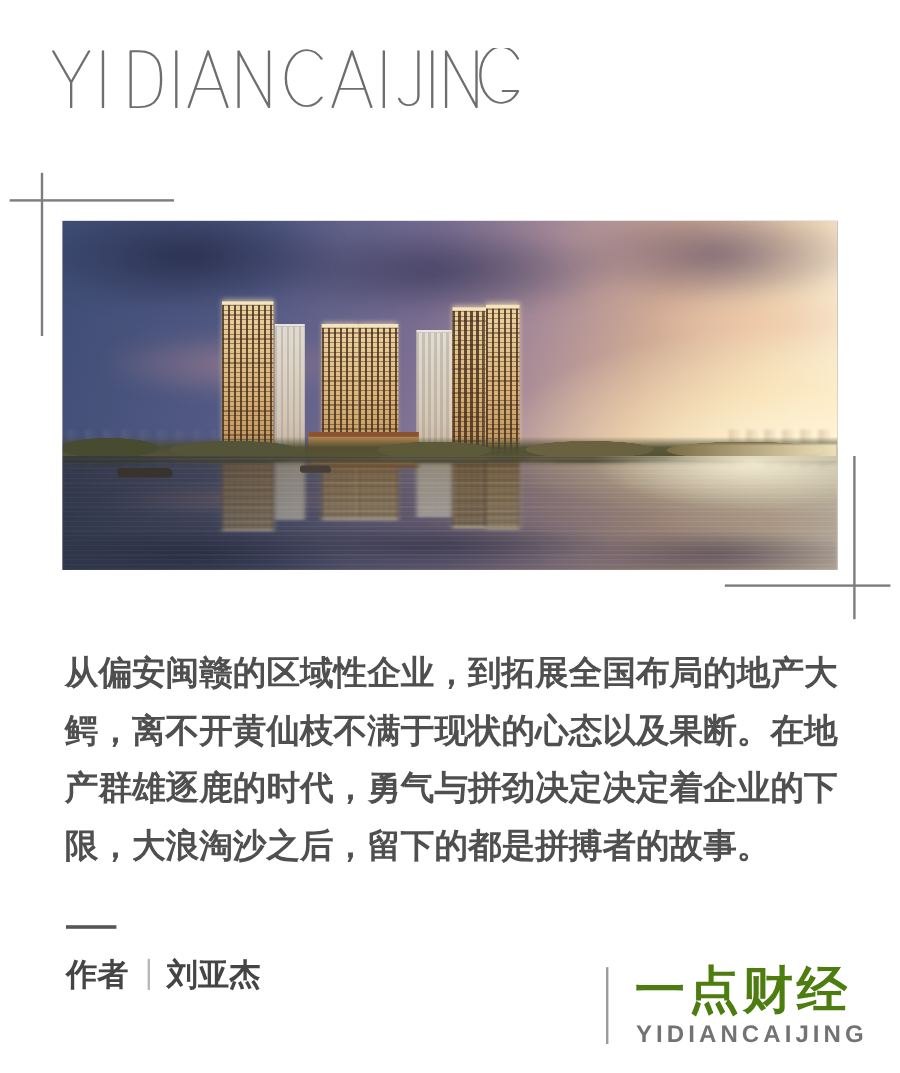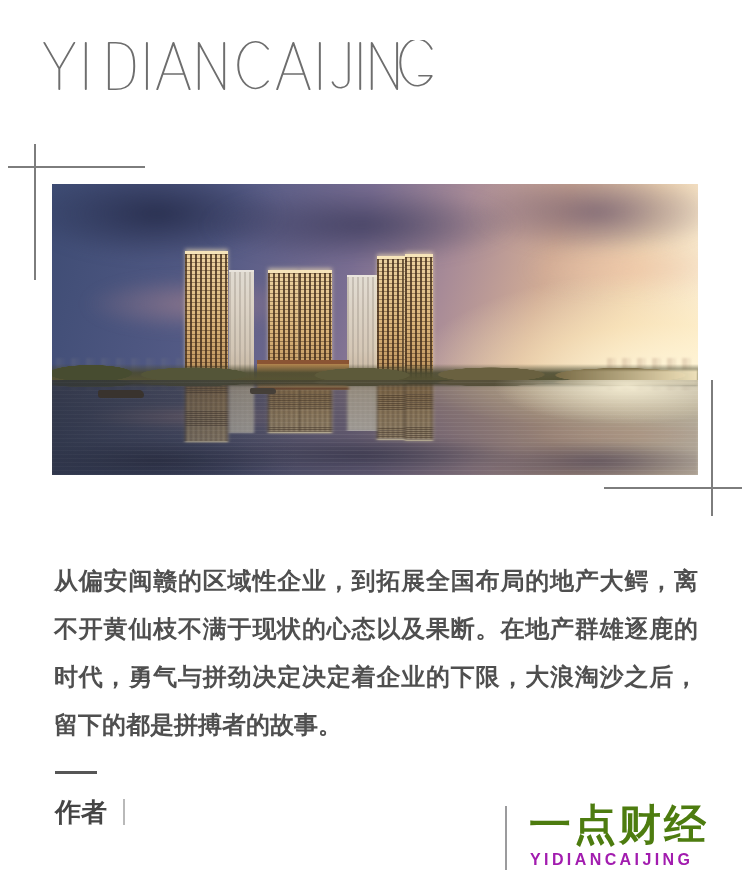--- a/index.html
+++ b/index.html
@@ -73,35 +73,35 @@
       linear-gradient(to right, rgba(42,48,66,.55) 0%, rgba(42,48,66,0) 38%),
       repeating-linear-gradient(0deg, rgba(255,255,255,.06) 0 1px, rgba(255,255,255,0) 1px 4px),
       linear-gradient(to bottom, rgba(62,56,44,.30) 0%, rgba(44,44,56,.28) 100%); }
   .boat { position:absolute; border-radius:2px 5px 3px 3px; }
   .boat.b1 { left:46px; top:10px; width:46px; height:8px; background:#39332e; }
   .boat.b2 { left:198px; top:8px; width:26px; height:6px; background:#453f38; }
 
   
   .paragraph { position:absolute; left:54px; top:538px; width:644px;
     font-family:"Liberation Serif","DejaVu Serif",serif; font-weight:600;
-    font-size:24px; line-height:48px; color:#4f4f4f; text-align:justify;margin-top:19px; }
+    font-size:28px; line-height:48px; color:#4f4f4f; text-align:justify; }
 
   
   .byline-dash { position:absolute; left:55px; top:771px; width:42px; height:3px; background:#565656; }
   .byline { position:absolute; left:55px; top:790px; font-family:"Liberation Serif","DejaVu Serif",serif; color:#454545; }
   .byline-row { display:flex; align-items:center; height:44px; font-size:26px; font-weight:600; }
   .byline-sep { display:inline-block; width:2px; height:26px; background:#b9b9b9; margin:0 14px 0 16px; }
 
   
   .logo { position:absolute; left:505px; top:801px; height:74px; }
   .logo-bar { position:absolute; left:0; top:5px; width:2px; height:64px; background:#9b9b9d; }
   .logo-cn { position:absolute; left:24px; top:-4px; font-size:42px; font-weight:800; letter-spacing:3px;
     color:#4d7c0f; font-family:"Liberation Sans","DejaVu Sans",sans-serif; white-space:nowrap; }
-  .logo-en { position:absolute; left:25px; top:50px; font-size:16px; font-weight:800; letter-spacing:3.4px;
-    color:#a21caf; font-family:"Liberation Sans","DejaVu Sans",sans-serif; white-space:nowrap; }
+  .logo-en { position:absolute; left:25px; top:50px; font-size:20px; font-weight:800; letter-spacing:3.4px;
+    color:#737373; font-family:"Liberation Sans","DejaVu Sans",sans-serif; white-space:nowrap; }
 </style>
 </head>
 <body>
 
 <div class="page">
 
   <div class="masthead" aria-label="YI DIAN CAI JING">
     <span class="sr-only">YI DIAN CAI JING</span>
     <svg viewBox="0 0 340 58" preserveAspectRatio="none">
       <path fill="none" stroke="#6e6e6e" stroke-width="1.7" stroke-linecap="round" stroke-linejoin="round" d="
@@ -174,20 +174,21 @@
     </div>
   </div>
 
   <p class="paragraph">从偏安闽赣的区域性企业，到拓展全国布局的地产大鳄，离不开黄仙枝不满于现状的心态以及果断。在地产群雄逐鹿的时代，勇气与拼劲决定决定着企业的下限，大浪淘沙之后，留下的都是拼搏者的故事。</p>
 
   <div class="byline-dash"></div>
   <div class="byline">
     <div class="byline-row">
       <span>作者</span>
       <span class="byline-sep"></span>
+      <span>刘亚杰</span>
     </div>
   </div>
 
   <div class="logo">
     <div class="logo-bar"></div>
     <div class="logo-cn">一点财经</div>
     <div class="logo-en">YIDIANCAIJING</div>
   </div>
 
 </div>

